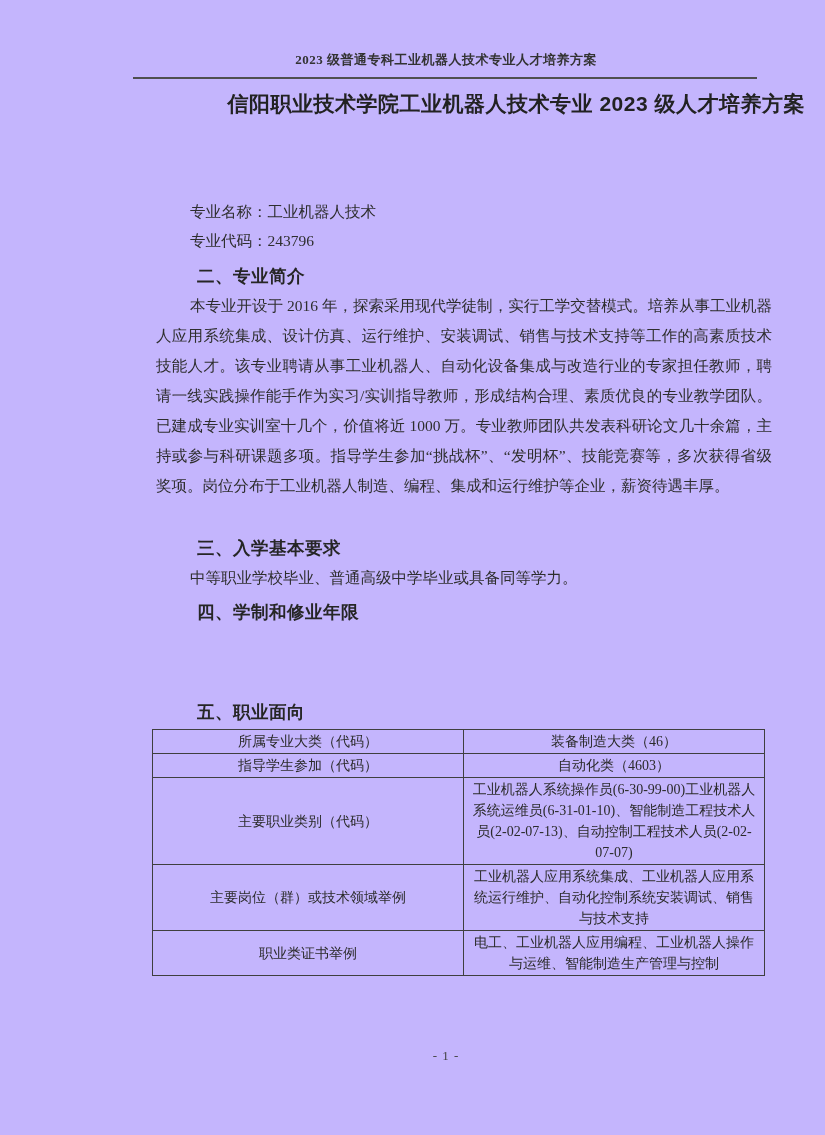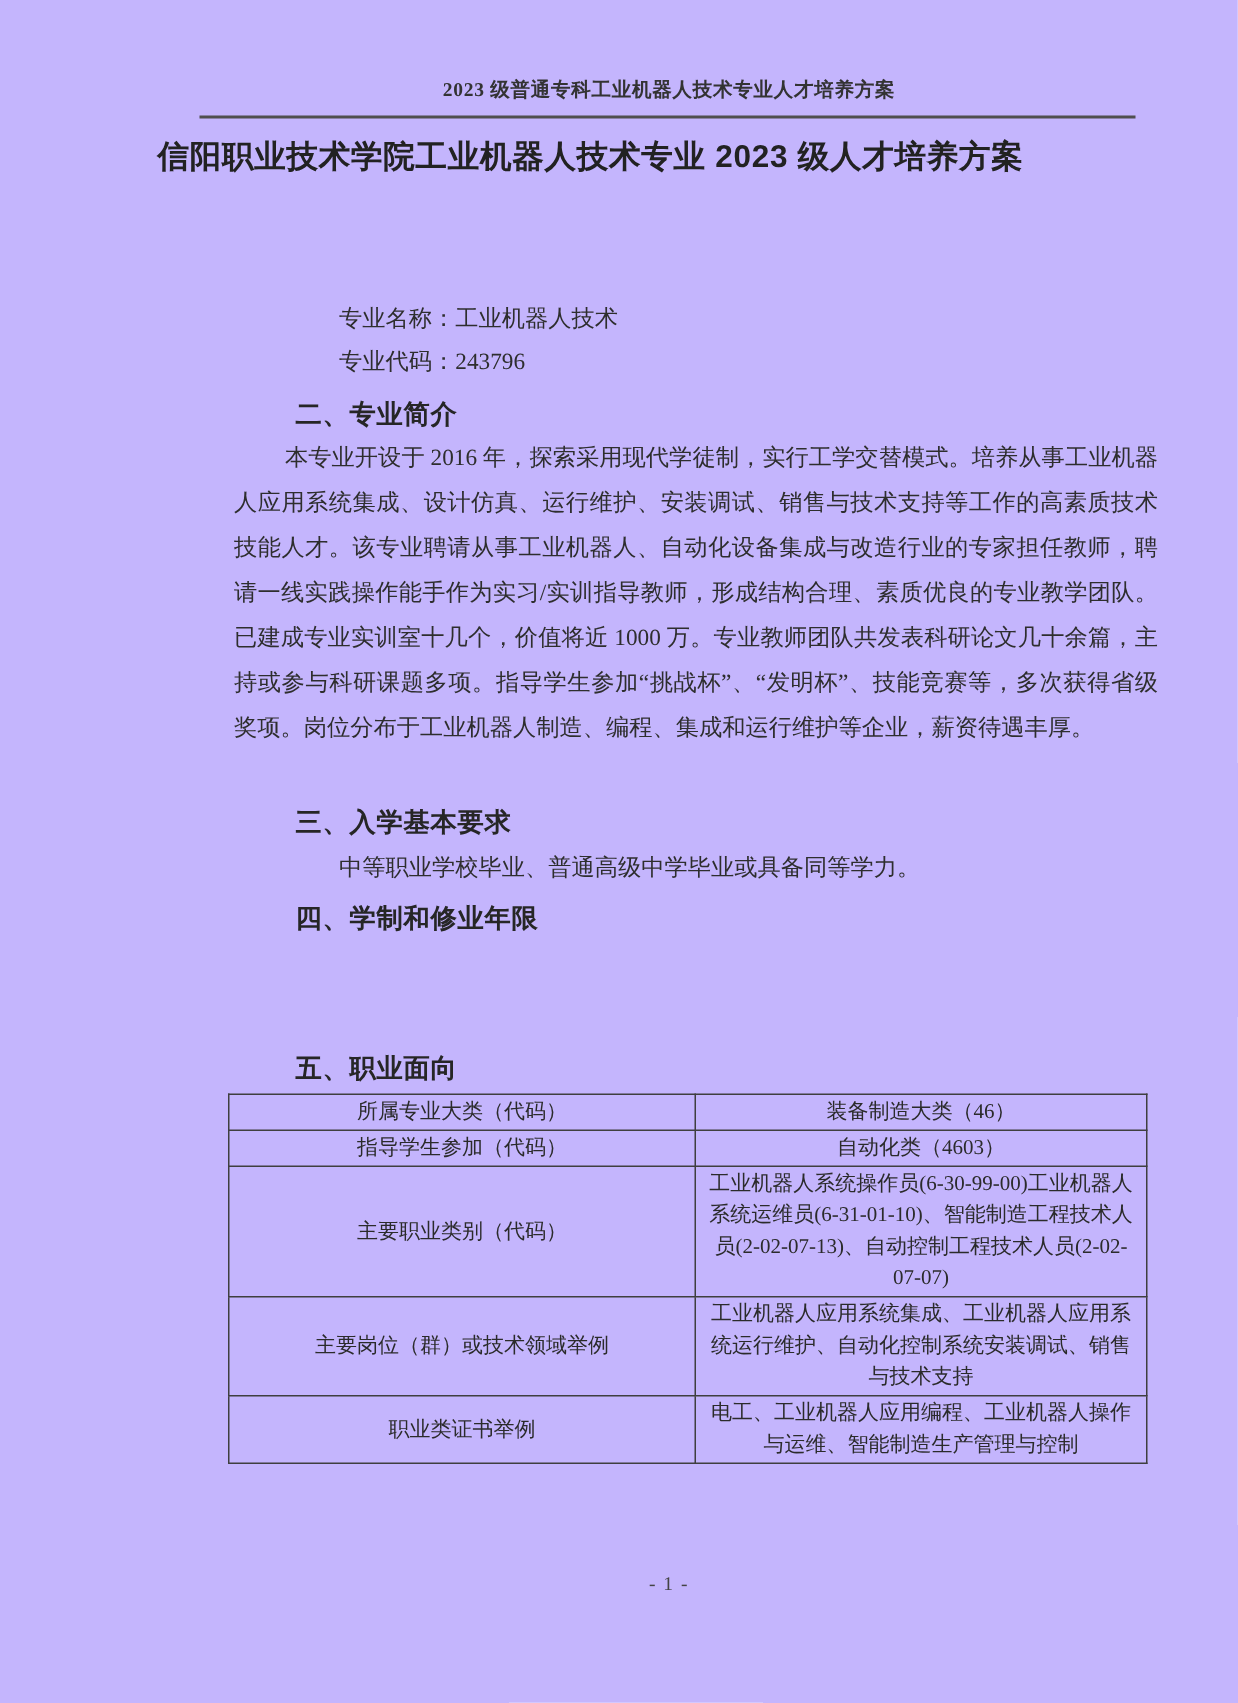--- a/index.html
+++ b/index.html
@@ -21,40 +21,39 @@
     font-size:13px; font-weight:600;
     letter-spacing:0.5px;
     color:#333;
   }
   .header-rule {
     position:absolute; top:77px; left:133px; width:624px; height:2px;
     background:#4f4f4f;
   }
   .doc-title {
     position:absolute; top:90px; left:105px; width:700px;
-    text-align:left;
+    text-align:right;
     font-family:"Liberation Sans","DejaVu Sans",sans-serif;
     font-size:21px; font-weight:700;
     letter-spacing:0.5px;
     color:#222;
   }
   .sec-heading {
     position:absolute; left:197px;
     font-family:"Liberation Sans","DejaVu Sans",sans-serif;
     font-size:17.5px; font-weight:700;
     color:#262626;
     letter-spacing:0.5px;
     white-space:nowrap;
   }
   .plain-line {
     position:absolute; left:190px;
     font-size:15.5px;
     color:#2e2e2e;
     white-space:nowrap;
-    margin-left:36px;
   }
   .body-para {
     position:absolute; left:156px; width:616px;
     font-size:15.5px; line-height:30px;
     text-align:justify;
     text-indent:34px;
     color:#2e2e2e;
   }
   table.career {
     position:absolute; top:729px; left:152px;

